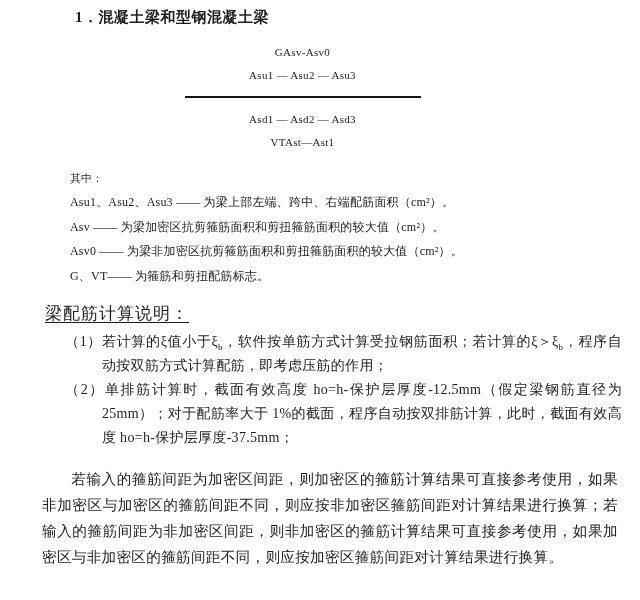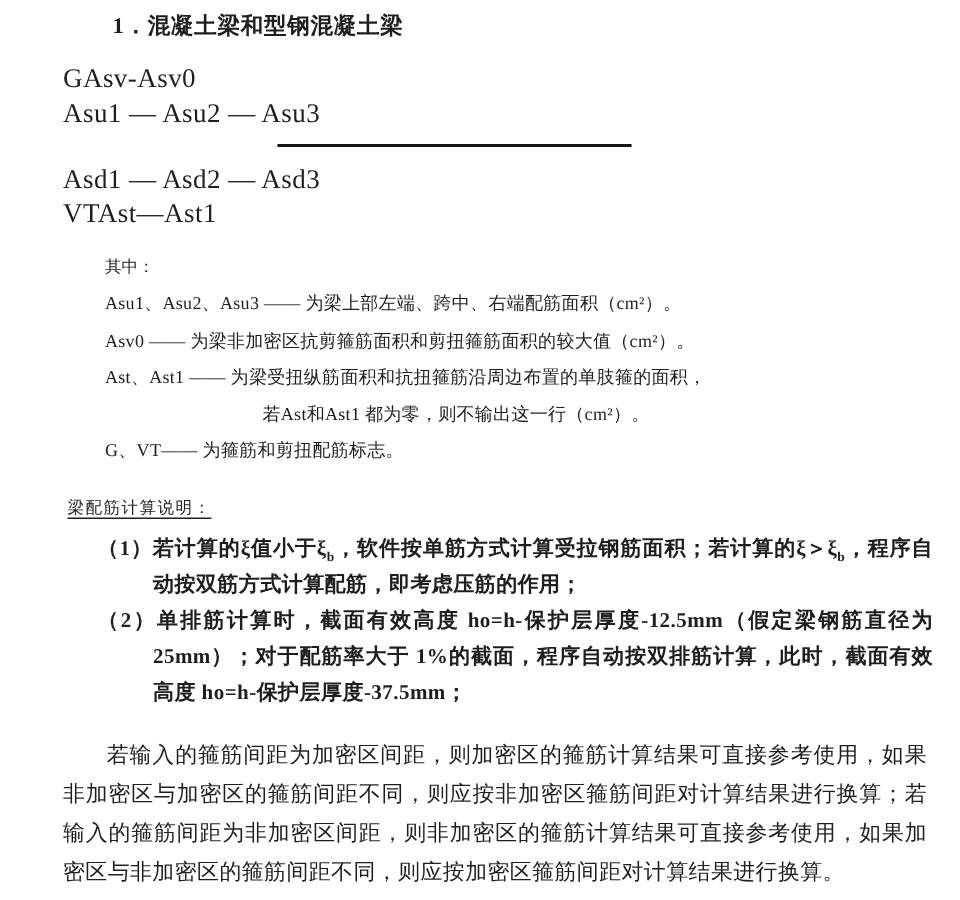--- a/index.html
+++ b/index.html
@@ -22,21 +22,22 @@
     background: #ffffff;
   }
   .doc-heading {
     margin: 0 0 0 33px;
     font-size: 15px;
     font-weight: bold;
     letter-spacing: 0.5px;
   }
   .formula-block {
     margin-top: 14px;
-    font-size: 18px;
+    text-align: center;
+    font-size: 11px;
   }
   .formula-line {
     line-height: 23px;
     letter-spacing: 0.3px;
   }
   .formula-divider {
     width: 236px;
     height: 2px;
     background: #151515;
     margin: 9px auto 10px auto;
@@ -53,38 +54,37 @@
   .def-item {
     line-height: 24.5px;
     letter-spacing: 0.2px;
     white-space: nowrap;
   }
   .def-cont {
     margin-left: 105px;
   }
   .notes-heading {
     margin: 14px 0 0 3px;
-    font-size: 11px;
+    font-size: 17px;
     line-height: 24px;
     text-decoration: underline;
     text-underline-offset: 3px;
     letter-spacing: 1px;
   }
   .notes {
     margin: 4px 0 0 23px;
     width: 557px;
     font-size: 14px;
   }
   .note-item {
     line-height: 24px;
     letter-spacing: 0.3px;
     padding-left: 37px;
     text-indent: -37px;
     text-align: justify;
-    font-weight: bold;
   }
   sub.var-sub {
     font-size: 9px;
     line-height: 0;
   }
   .closing-paragraph {
     margin-top: 16px;
     width: 576px;
     font-size: 14.6px;
     line-height: 26px;
@@ -105,25 +105,22 @@
     <div class="formula-line">Asu1 — Asu2 — Asu3</div>
     <div class="formula-divider"></div>
     <div class="formula-line">Asd1 — Asd2 — Asd3</div>
     <div class="formula-line">VTAst—Ast1</div>
   </div>
 
   <div class="where-label">其中：</div>
 
   <div class="definitions">
     <div class="def-item">Asu1、Asu2、Asu3 —— 为梁上部左端、跨中、右端配筋面积（cm²）。</div>
+    <div class="def-item">Asv —— 为梁加密区抗剪箍筋面积和剪扭箍筋面积的较大值（cm²）。</div>
     <div class="def-item">Asv0 —— 为梁非加密区抗剪箍筋面积和剪扭箍筋面积的较大值（cm²）。</div>
-    <div class="def-item">
-      <div>Ast、Ast1 —— 为梁受扭纵筋面积和抗扭箍筋沿周边布置的单肢箍的面积，</div>
-      <div class="def-cont">若Ast和Ast1 都为零，则不输出这一行（cm²）。</div>
-    </div>
     <div class="def-item">G、VT—— 为箍筋和剪扭配筋标志。</div>
   </div>
 
   <div class="notes-heading">梁配筋计算说明：</div>
 
   <div class="notes">
     <div class="note-item"><span>（1）若计算的ξ值小于ξ</span><sub class="var-sub">b</sub><span>，软件按单筋方式计算受拉钢筋面积；若计算的ξ＞ξ</span><sub class="var-sub">b</sub><span>，程序自动按双筋方式计算配筋，即考虑压筋的作用；</span></div>
     <div class="note-item">（2）单排筋计算时，截面有效高度 ho=h-保护层厚度-12.5mm（假定梁钢筋直径为25mm）；对于配筋率大于 1%的截面，程序自动按双排筋计算，此时，截面有效高度 ho=h-保护层厚度-37.5mm；</div>
   </div>
 

